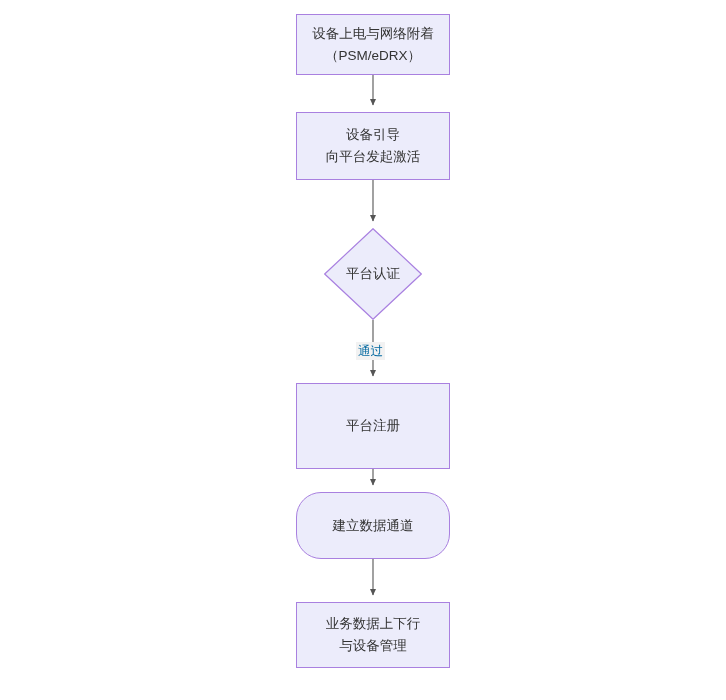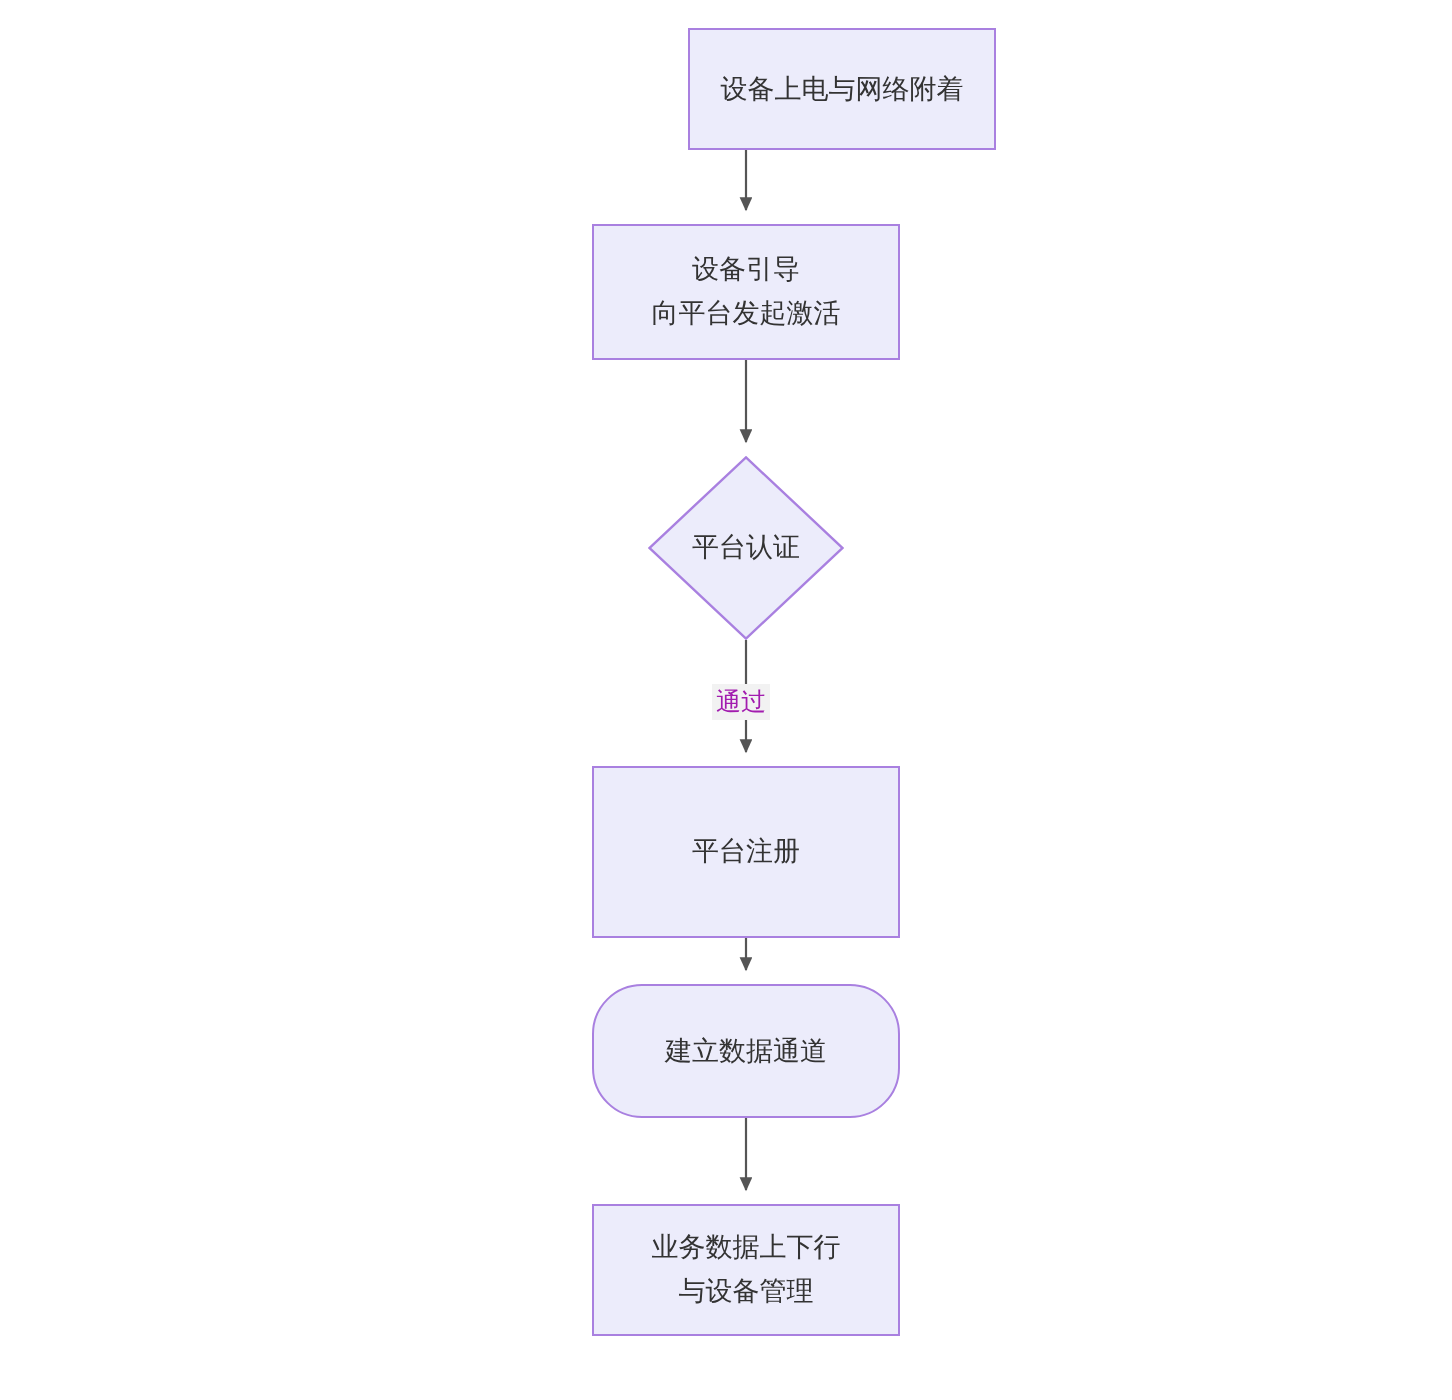--- a/index.html
+++ b/index.html
@@ -70,21 +70,21 @@
     line-height: 20px;
     color: #333333;
     white-space: nowrap;
   }
 
   
   .edge-label {
     position: absolute;
     font-size: 12.5px;
     line-height: 16px;
-    color: #a21caf;
+    color: #0369a1;
     background: #f2f2f2;
     padding: 1px 2px;
     white-space: nowrap;
     z-index: 3;
   }
 </style>
 </head>
 <body>
 
 <div id="flow-canvas">
@@ -97,22 +97,23 @@
     </defs>
     <g stroke="#555555" stroke-width="1.1" fill="none">
       <line x1="373" y1="75" x2="373" y2="105" marker-end="url(#arrowhead)"></line>
       <line x1="373" y1="180" x2="373" y2="221" marker-end="url(#arrowhead)"></line>
       <line x1="373" y1="320" x2="373" y2="376" marker-end="url(#arrowhead)"></line>
       <line x1="373" y1="453" x2="373" y2="485" marker-end="url(#arrowhead)"></line>
       <line x1="373" y1="559" x2="373" y2="595" marker-end="url(#arrowhead)"></line>
     </g>
   </svg>
 
-  <div class="node node-process" style="left:296px; top:14px; width:154px; height:61px;margin-left:48px;">
+  <div class="node node-process" style="left:296px; top:14px; width:154px; height:61px;">
     <span class="line">设备上电与网络附着</span>
+    <span class="line">（PSM/eDRX）</span>
   </div>
 
   <div class="node node-decision" style="left:324px; top:228px;">
     <svg class="diamond-shape" viewBox="0 0 98 92" preserveAspectRatio="none">
       <polygon points="49,0.7 97.3,46 49,91.3 0.7,46" fill="#ececfb" stroke="#a980e0" stroke-width="1.2"></polygon>
     </svg>
     <span class="diamond-label">平台认证</span>
   </div>
 
   <div class="node node-process" style="left:296px; top:112px; width:154px; height:68px;">

